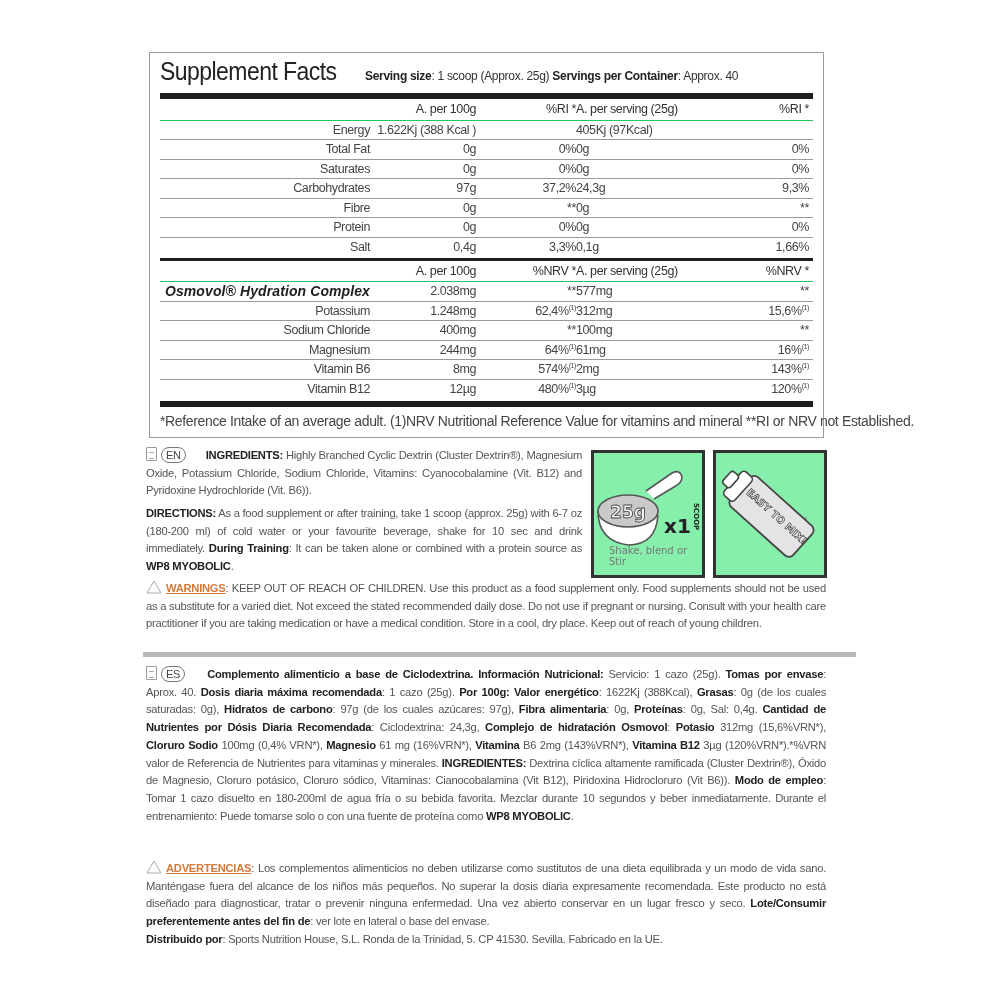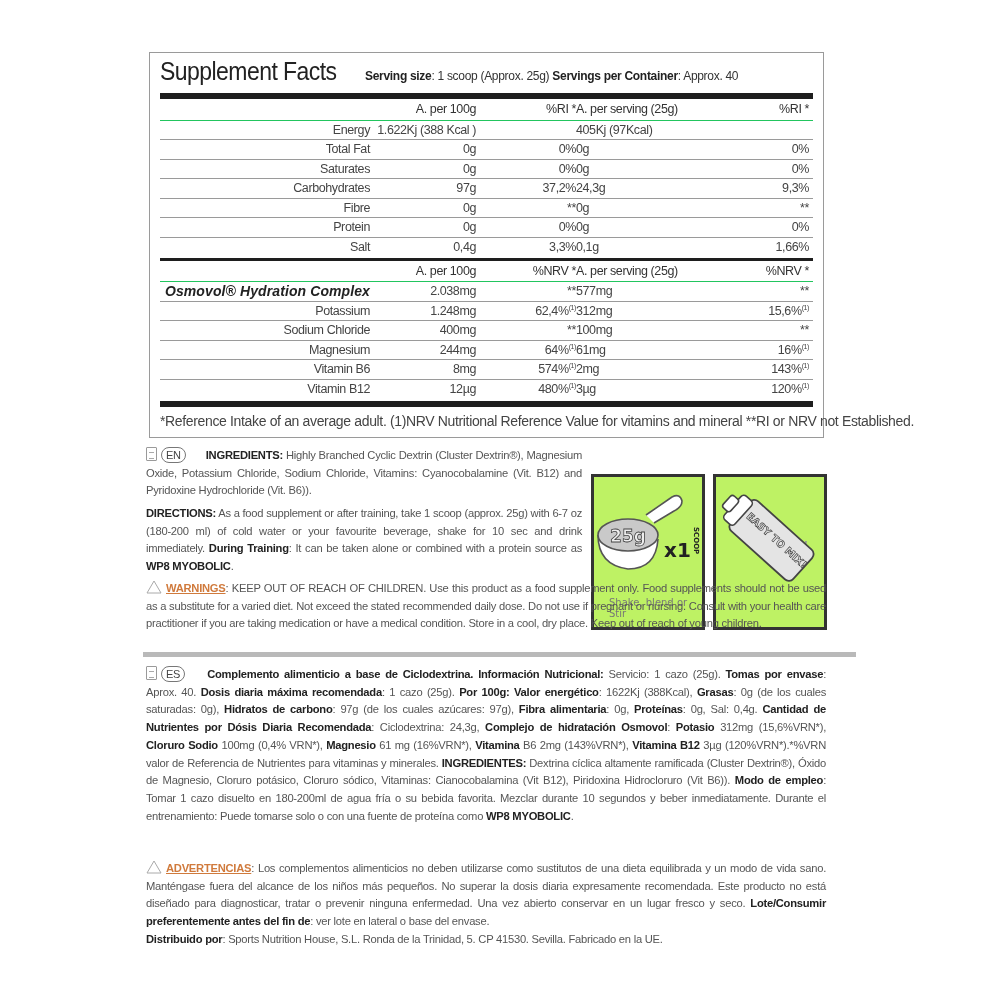--- a/index.html
+++ b/index.html
@@ -55,21 +55,21 @@
   }
   .lang-badge {
     display: inline-block; border: 1px solid #777; border-radius: 10px; padding: 0 4px;
     font-size: 11px; line-height: 14px; color: #444; margin-right: 17px;
   }
   .warn-icon { display: inline-block; vertical-align: -2px; margin-right: 4px; }
 
   .divider-bar { position: absolute; left: 143px; top: 652px; width: 713px; height: 5px; background: #b9b9b9; }
 
   
-  .icon-box { position: absolute; top: 450px; width: 114px; height: 156px; border: 3px solid #333; background: #bef264; margin-top: 24px; }
+  .icon-box { position: absolute; top: 450px; width: 114px; height: 128px; border: 3px solid #333; background: #86efac; }
   .scoop-box { left: 591px; }
   .shaker-box { left: 713px; }
   .scoop-caption { position: absolute; left: 15px; right: 0; bottom: 8px; font-size: 10px; color: #777; font-family: "DejaVu Sans", sans-serif; }
 </style>
 </head>
 <body>
 
 <div class="facts-box">
   <div class="facts-header">
     <span class="facts-title">Supplement Facts</span>

